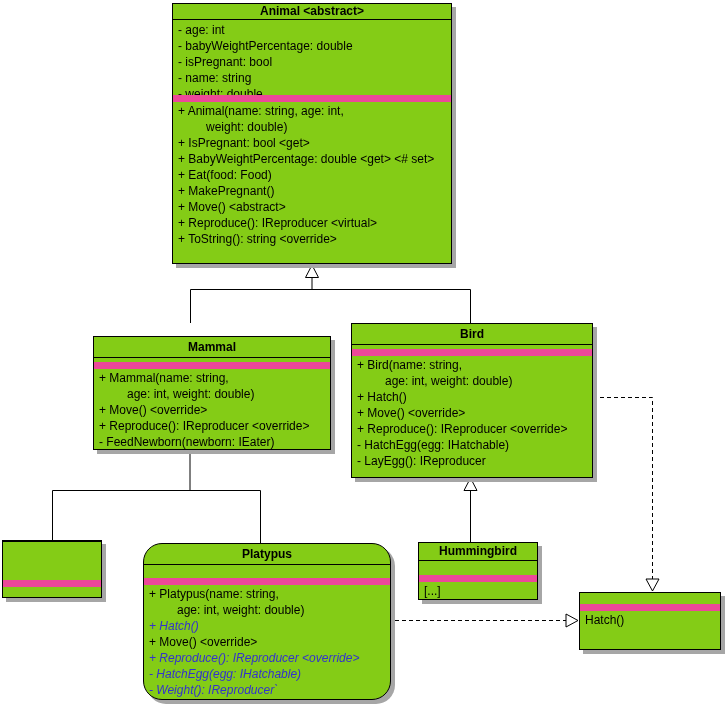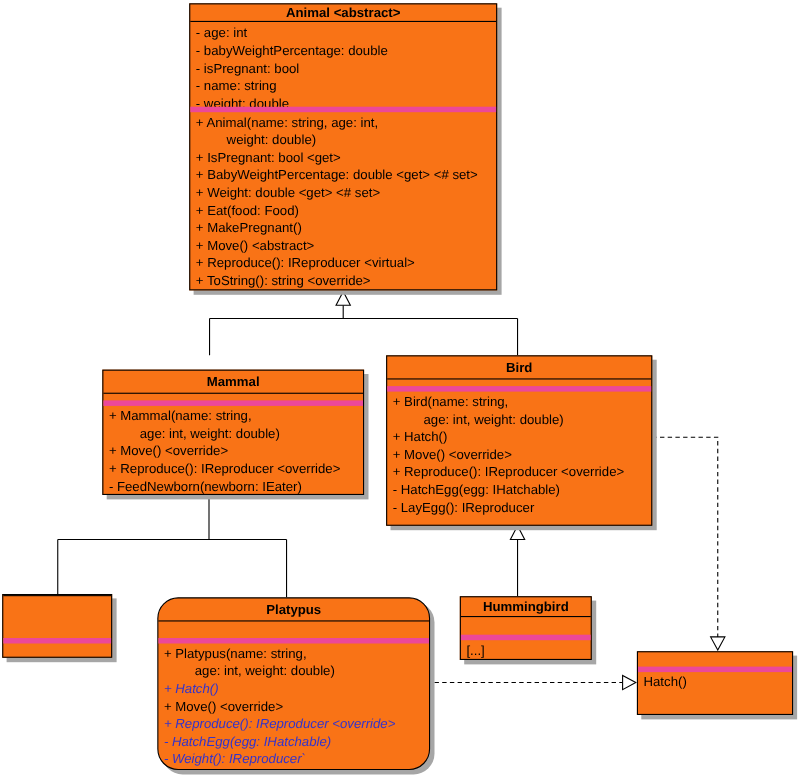--- a/index.html
+++ b/index.html
@@ -2,28 +2,28 @@
 <html><head>
 <meta charset="utf-8">
 <style>
   html,body{margin:0;padding:0;background:#ffffff;}
   #canvas{
     position:relative;width:725px;height:705px;background:#ffffff;
     font-family:"Liberation Sans",sans-serif;color:#000;overflow:hidden;
   }
   #wires{position:absolute;left:0;top:0;width:725px;height:705px;}
   .cls{
-    position:absolute;box-sizing:border-box;border:1px solid #000;background:#f97316;
+    position:absolute;box-sizing:border-box;border:1px solid #000;background:#84cc16;
     box-shadow:4px 4px 0 #a6a6a6;display:flex;flex-direction:column;font-size:12px;
   }
   .title{
     box-sizing:border-box;border-bottom:1px solid #000;font-weight:bold;
     text-align:center;overflow:hidden;white-space:nowrap;
   }
-  .attrs{box-sizing:border-box;border-bottom:5px solid #ec4899;overflow:hidden;padding-top:2px;}
+  .attrs{box-sizing:border-box;border-bottom:7px solid #ec4899;overflow:hidden;padding-top:2px;}
   .methods{flex:1;overflow:hidden;padding-top:1px;}
   .member{line-height:16px;padding-left:5px;white-space:nowrap;}
   .indent{padding-left:33px;}
   .virt{color:#3333cc;font-style:italic;}
   
   .animal .title{height:16px;line-height:15px;}        .animal .attrs{height:82px;}
   .mammal .title{height:21px;line-height:20px;}        .mammal .attrs{height:11px;}
   .bird .title{height:21px;line-height:20px;}          .bird .attrs{height:11px;}
   .dingo .title{height:18px;line-height:17px;}         .dingo .attrs{height:21px;}
   .platypus .title{height:21px;line-height:20px;}      .platypus .attrs{height:20px;}
@@ -70,21 +70,20 @@
       <div class="member">- babyWeightPercentage: double</div>
       <div class="member">- isPregnant: bool</div>
       <div class="member">- name: string</div>
       <div class="member">- weight: double</div>
     </div>
     <div class="methods">
       <div class="member">+ Animal(name: string, age: int,</div>
       <div class="member indent">weight: double)</div>
       <div class="member">+ IsPregnant: bool &lt;get&gt;</div>
       <div class="member">+ BabyWeightPercentage: double &lt;get&gt; &lt;# set&gt;</div>
-      <div class="member">+ Weight: double &lt;get&gt; &lt;# set&gt;</div>
       <div class="member">+ Eat(food: Food)</div>
       <div class="member">+ MakePregnant()</div>
       <div class="member">+ Move() &lt;abstract&gt;</div>
       <div class="member">+ Reproduce(): IReproducer &lt;virtual&gt;</div>
       <div class="member">+ ToString(): string &lt;override&gt;</div>
     </div>
   </div>
 
   <div class="cls mammal" style="left:70px;top:336px;width:238px;height:114px;margin-left:23px;">
     <div class="title">Mammal</div>

